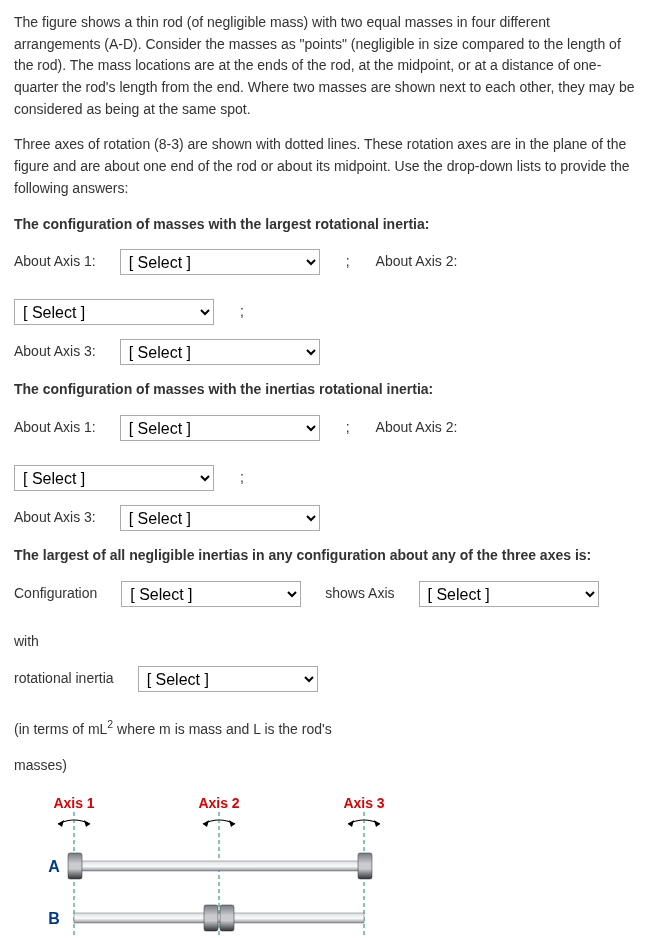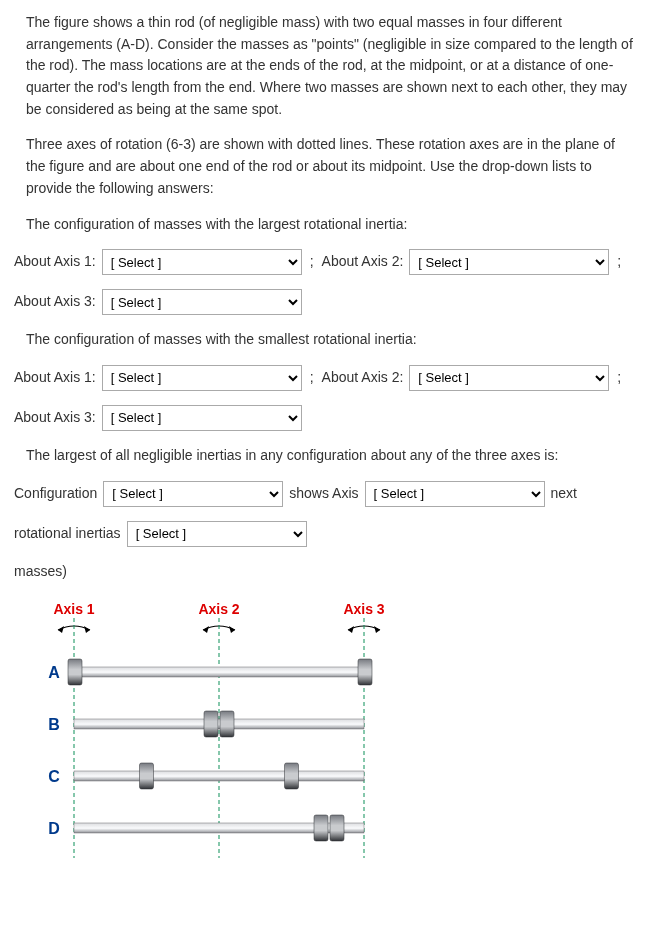--- a/index.html
+++ b/index.html
@@ -5,47 +5,47 @@
   * { box-sizing: border-box; }
   body {
     font-family: Arial, Helvetica, sans-serif;
     font-size: 14px;
     color: #333;
     margin: 0;
     padding: 12px 14px;
     width: 652px;
     line-height: 1.55;
   }
-  .para { margin: 0 0 14px 12px; }
-  .bold { font-weight: normal; }
-  .row { display: flex; flex-wrap: wrap; align-items: center; gap: 6px; margin: 4px 0 14px 0; }
+  .para { margin: 0 0 14px 0; }
+  .bold { font-weight: bold; }
+  .row { display: flex; flex-wrap: wrap; align-items: center; gap: 24px; margin: 4px 0 14px 0; }
   .label { white-space: nowrap; }
   select.pick {
     font-family: inherit;
-    font-size: 13px;
+    font-size: 16px;
     padding: 3px 4px;
     border: 1px solid #aaa;
     background: #fff;
     min-width: 200px;
     height: 26px;
   }
   select.pick-sm { min-width: 180px; }
   .sep { margin: 0 2px; }
   sup { font-size: 0.75em; }
   
   .diagram-wrap { margin-top: 8px; display:flex; justify-content:flex-start; }
   .axis-label { fill: #d00; font-weight: bold; font-size: 14px; font-family: Arial, sans-serif; }
   .cfg-label { fill: #003a8c; font-weight: bold; font-size: 16px; font-family: Arial, sans-serif; }
   .axis-line { stroke: #0c8f58; stroke-width: 1; stroke-dasharray: 4 3; }
 </style>
 </head>
 <body>
 
 <p class="para">The figure shows a thin rod (of negligible mass) with two equal masses in four different arrangements (A-D).  Consider the masses as "points" (negligible in size compared to the length of the rod).  The mass locations are at the ends of the rod, at the midpoint, or at a distance of one-quarter the rod's length from the end.  Where two masses are shown next to each other, they may be considered as being at the same spot.</p>
-<p class="para">Three axes of rotation (6-3) are shown with dotted lines.  These rotation axes are in the plane of the figure and are about one end of the rod or about its midpoint.  Use the drop-down lists to provide the following answers:</p>
+<p class="para">Three axes of rotation (8-3) are shown with dotted lines.  These rotation axes are in the plane of the figure and are about one end of the rod or about its midpoint.  Use the drop-down lists to provide the following answers:</p>
 
 <p class="para bold">The configuration of masses with the largest rotational inertia:</p>
 
 <div class="row">
   <span class="label">About Axis 1:</span>
   <select class="pick">
     <option>[ Select ]</option>
   </select>
   <span class="sep">;</span>
   <span class="label">About Axis 2:</span>
@@ -55,21 +55,21 @@
   <span class="sep">;</span>
 </div>
 
 <div class="row">
   <span class="label">About Axis 3:</span>
   <select class="pick">
     <option>[ Select ]</option>
   </select>
 </div>
 
-<p class="para bold">The configuration of masses with the smallest rotational inertia:</p>
+<p class="para bold">The configuration of masses with the inertias rotational inertia:</p>
 
 <div class="row">
   <span class="label">About Axis 1:</span>
   <select class="pick">
     <option>[ Select ]</option>
   </select>
   <span class="sep">;</span>
   <span class="label">About Axis 2:</span>
   <select class="pick">
     <option>[ Select ]</option>
@@ -88,28 +88,31 @@
 
 <div class="row">
   <span class="label">Configuration</span>
   <select class="pick pick-sm">
     <option>[ Select ]</option>
   </select>
   <span class="label">shows Axis</span>
   <select class="pick pick-sm">
     <option>[ Select ]</option>
   </select>
-  <span class="label">next</span>
+  <span class="label">with</span>
 </div>
 
 <div class="row">
-  <span class="label">rotational inertias</span>
+  <span class="label">rotational inertia</span>
   <select class="pick pick-sm">
     <option>[ Select ]</option>
   </select>
+  <span class="label">
+    <span>(in terms of mL</span><sup>2</sup><span> where m is mass and L is the rod's</span>
+  </span>
 </div>
 
 <div class="row">
   <span class="label">masses)</span>
 </div>
 
 <div class="diagram-wrap">
 <svg width="420" height="270" viewBox="0 0 420 270">
   <defs>
     <linearGradient id="rodGrad" x1="0" y1="0" x2="0" y2="1">

